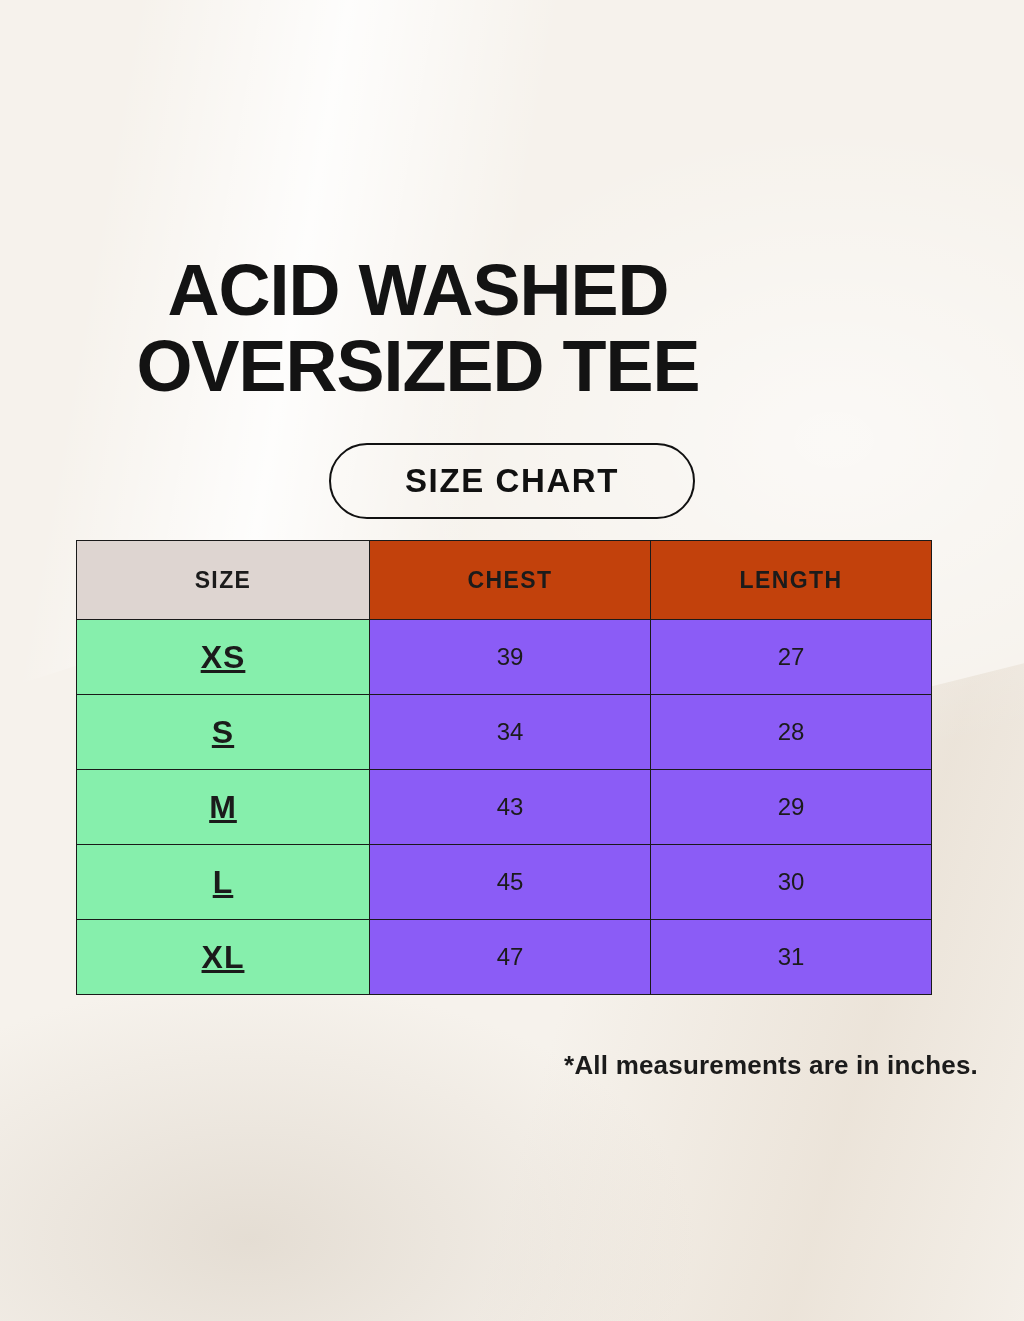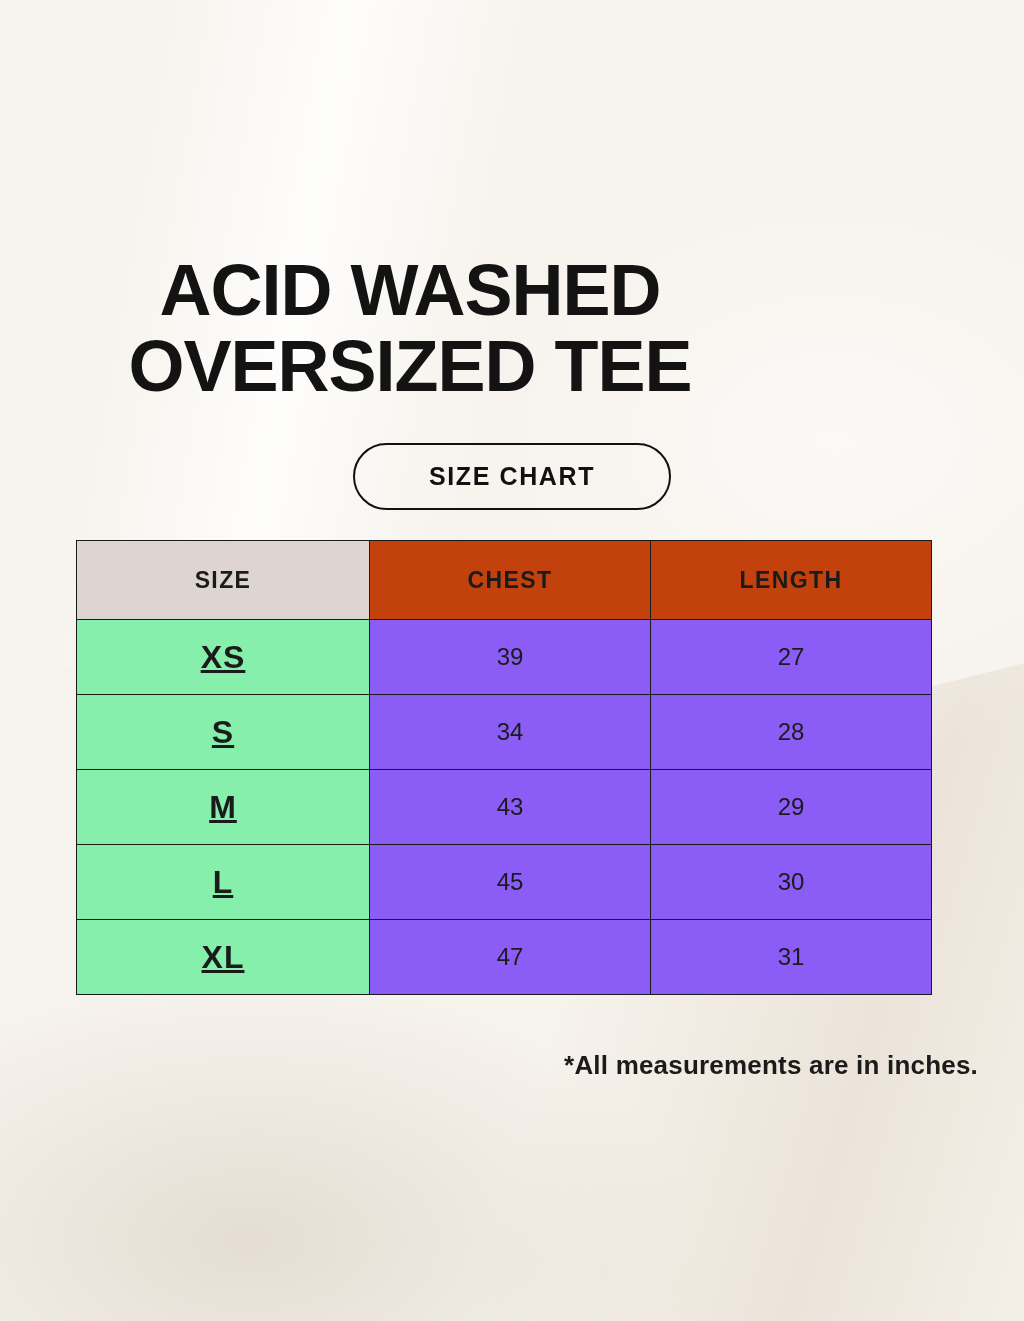--- a/index.html
+++ b/index.html
@@ -59,21 +59,21 @@
     position: relative;
     z-index: 2;
     width: 1024px;
     height: 1321px;
     box-sizing: border-box;
   }
 
   .title-block {
     position: absolute;
     top: 252px;
-    left: 4px;
+    left: 12px;
     width: 812px;
     text-align: center;
   }
   .title-line {
     font-size: 72px;
     line-height: 76px;
     font-weight: bold;
     letter-spacing: -1px;
     color: #131313;
     white-space: nowrap;
@@ -84,21 +84,21 @@
     top: 443px;
     left: 0;
     width: 1024px;
     display: flex;
     justify-content: center;
   }
   .badge {
     border: 2.5px solid #111111;
     border-radius: 40px;
     padding: 17px 74px;
-    font-size: 25px;
+    font-size: 33px;
     font-weight: bold;
     letter-spacing: 1.6px;
     color: #111111;
     background: transparent;
   }
 
   .table-wrap {
     position: absolute;
     top: 540px;
     left: 76px;

